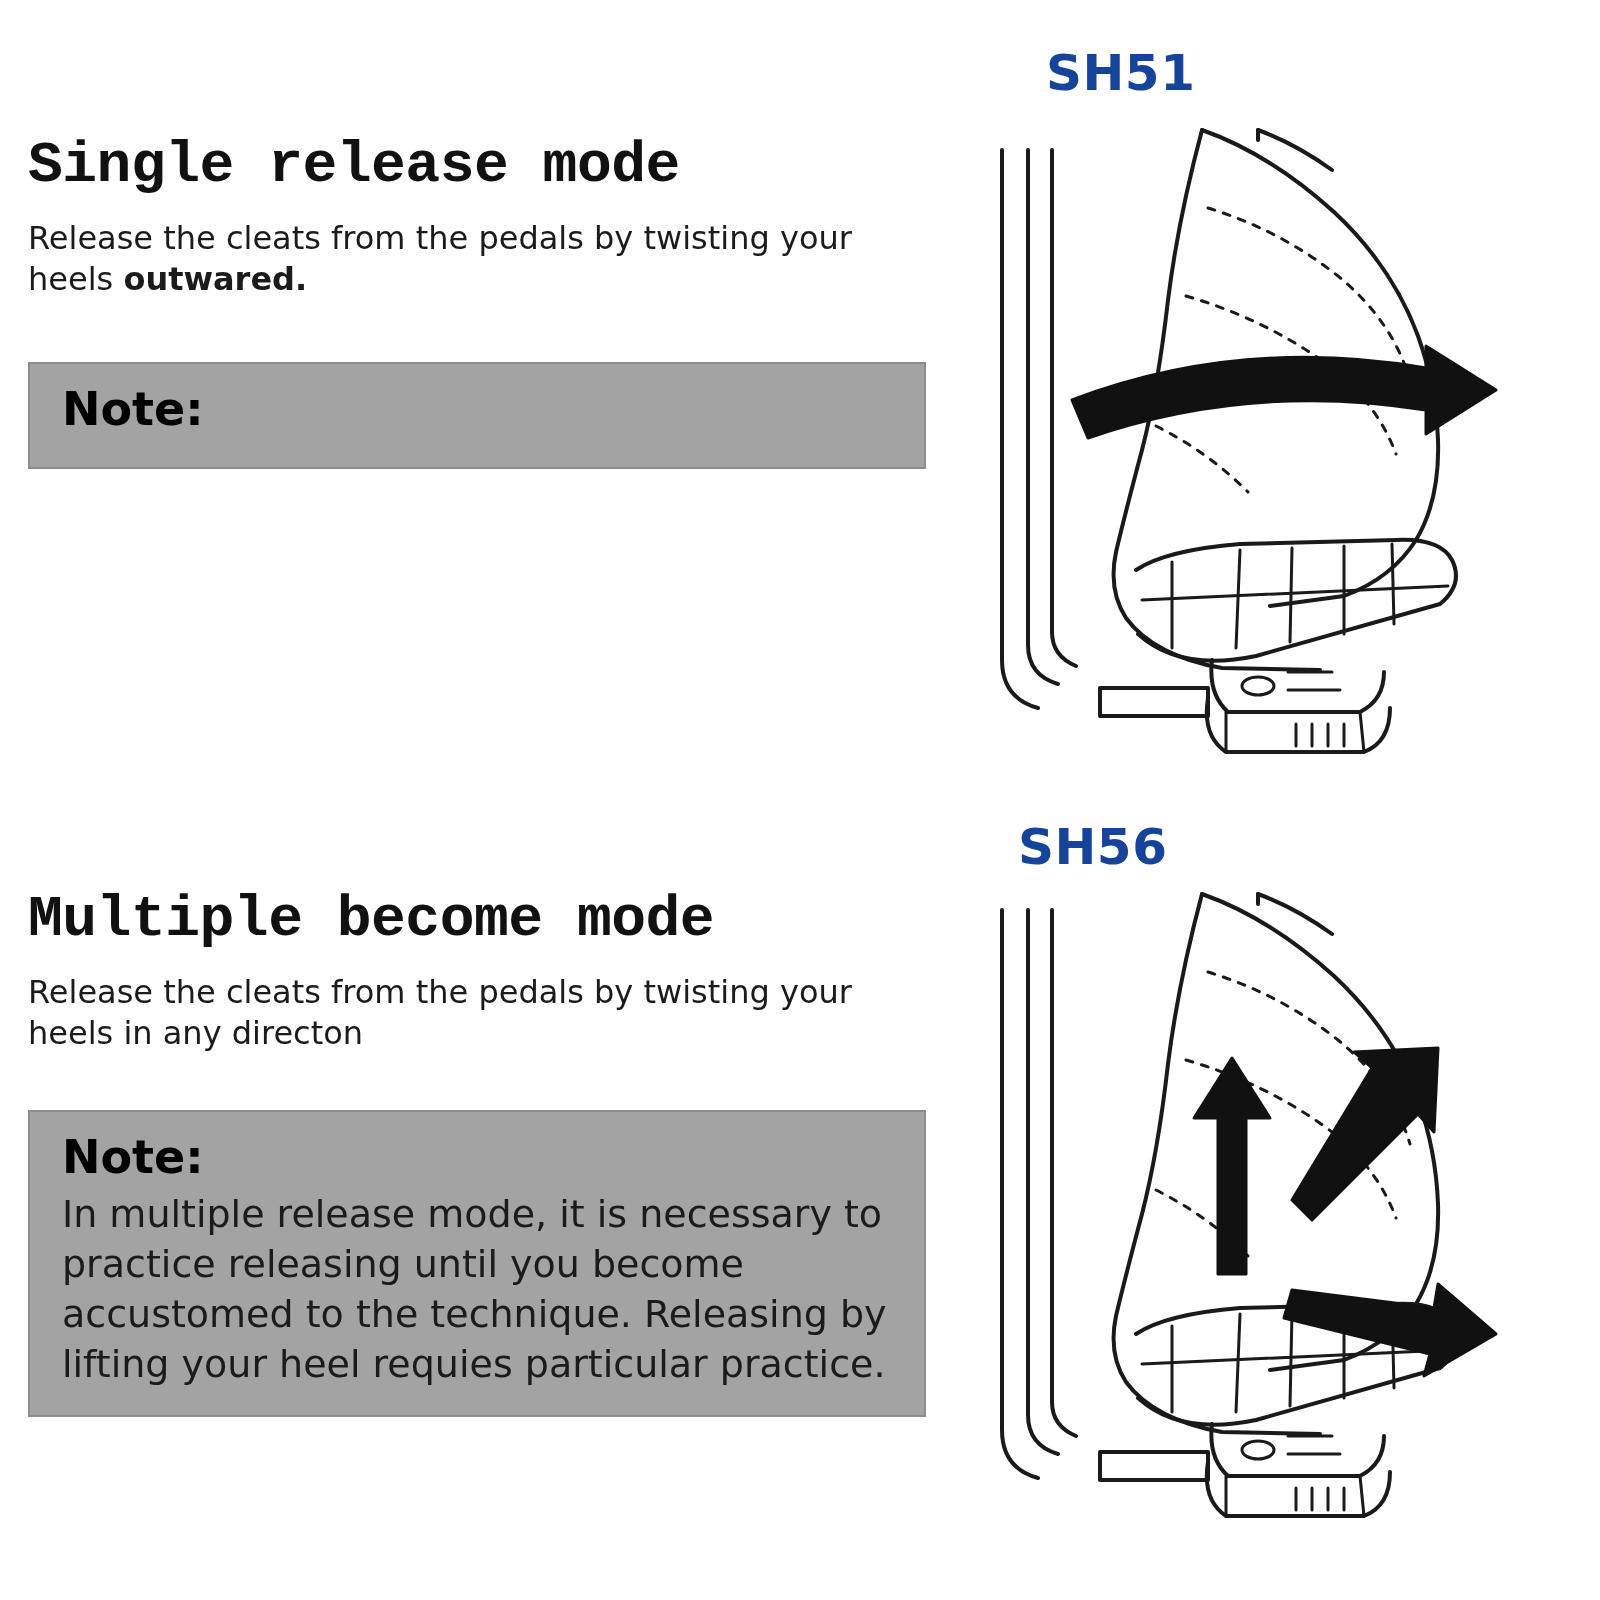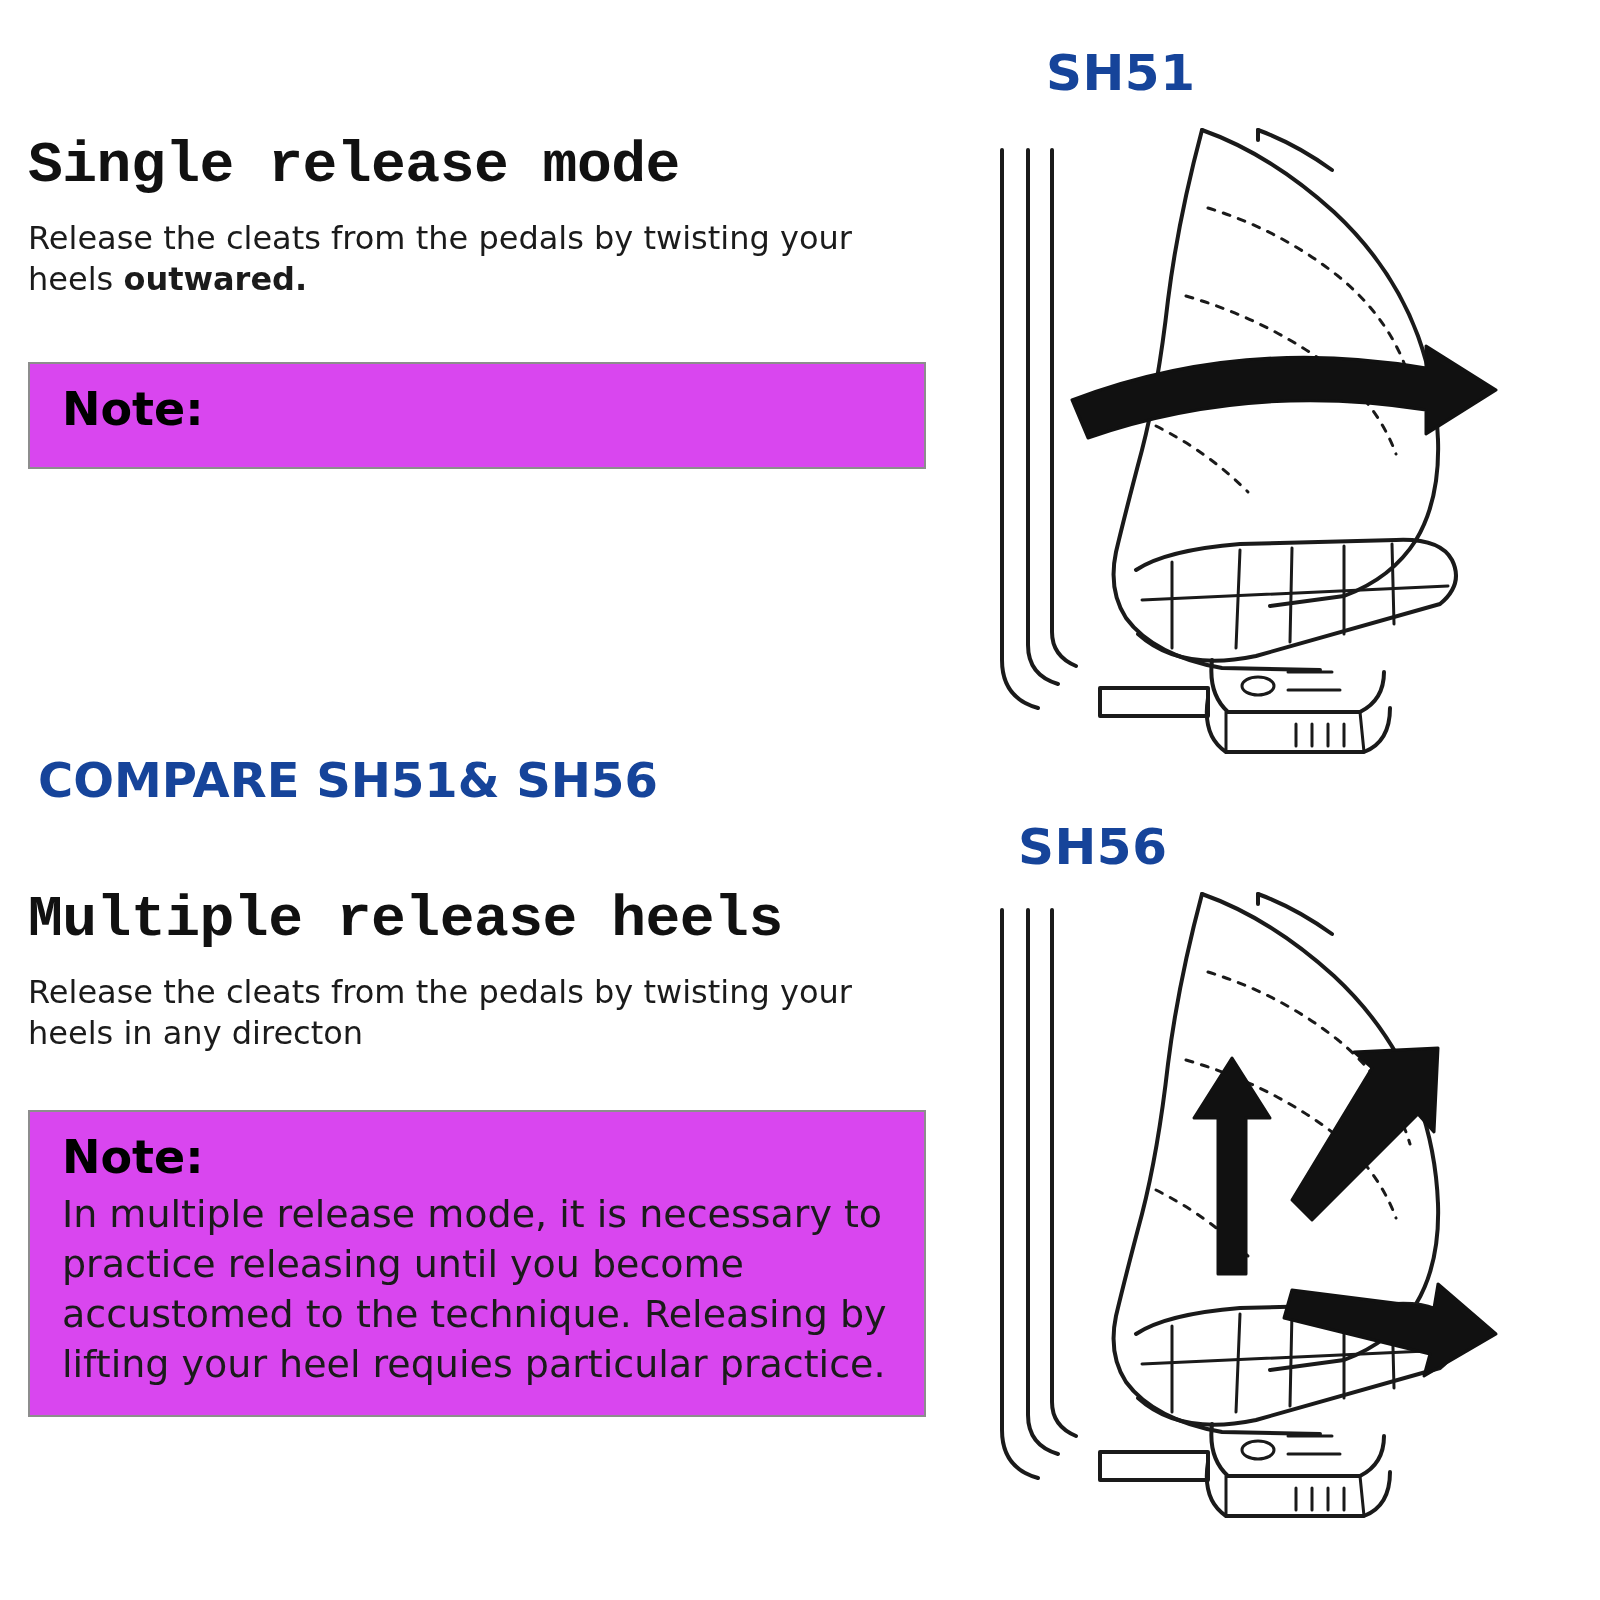--- a/index.html
+++ b/index.html
@@ -45,21 +45,21 @@
     line-height: 1.28;
     color: #1b1b1b;
     margin-top: 10px;
   }
   .section-body b {
     font-weight: bold;
   }
 
   .note-box {
     border: 2px solid #8d8d8d;
-    background: #d946ef;
+    background: #a3a3a3;
     padding: 20px 26px 26px 32px;
     box-sizing: border-box;
   }
   .note-title {
     font-size: 46px;
     font-weight: bold;
     color: #000000;
     line-height: 1.1;
     margin-bottom: 6px;
   }
@@ -122,23 +122,22 @@
     <div id="block-single-title" class="section-title">Single release mode</div>
 
     <div id="block-single-body" class="section-body">
       <span>Release the cleats from the pedals by twisting your heels </span><b>outwared.</b>
     </div>
 
     <div id="note-1" class="note-box">
       <div class="note-title">Note:</div>
     </div>
 
-    <div id="compare-heading" class="compare-heading">COMPARE SH51&amp; SH56</div>
-
-    <div id="block-multi-title" class="section-title">Multiple release heels</div>
+
+    <div id="block-multi-title" class="section-title">Multiple become mode</div>
 
     <div id="block-multi-body" class="section-body">Release the cleats from the pedals by twisting your heels in any directon</div>
 
     <div id="note-2" class="note-box">
       <div class="note-title">Note:</div>
       <div class="note-text">In multiple release mode, it is necessary to practice releasing until you become accustomed to the technique. Releasing by lifting your heel requies particular practice.</div>
     </div>
   </div>
 
   <div class="right-col">

